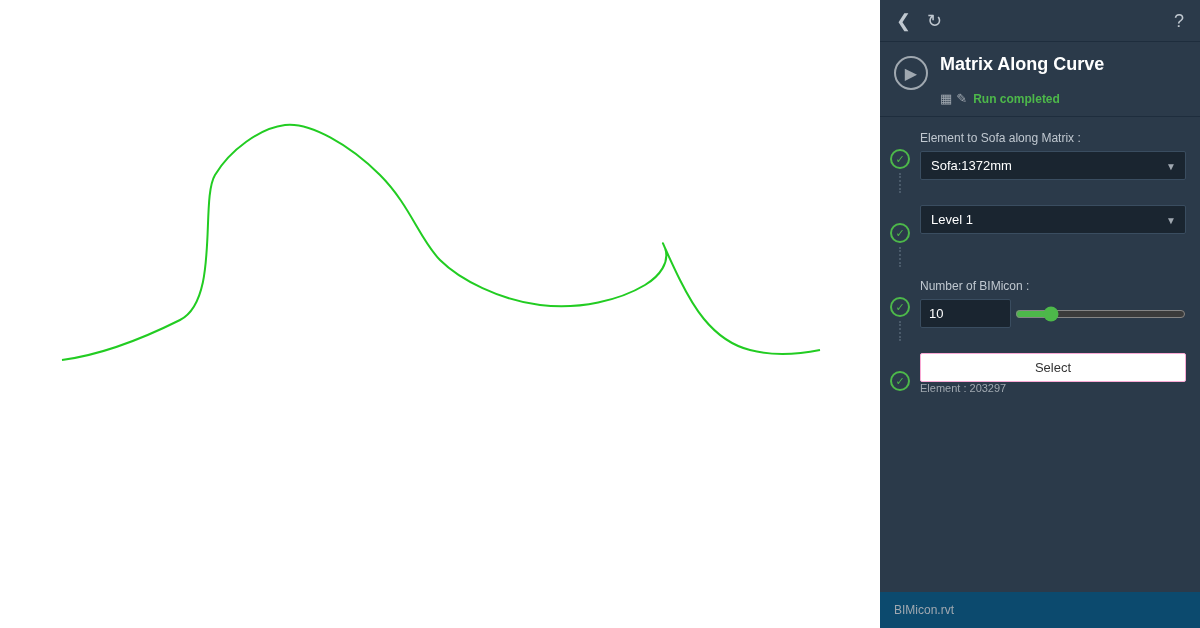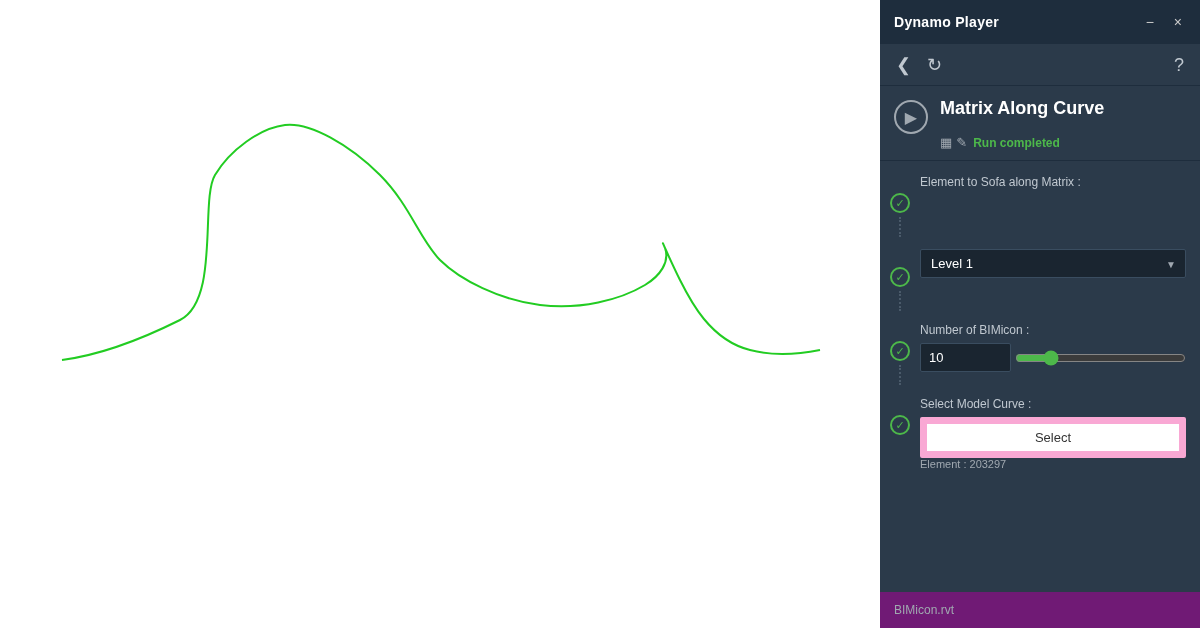--- a/index.html
+++ b/index.html
@@ -262,64 +262,57 @@
     .range-slider {
       flex: 1;
       accent-color: #4db84a;
       cursor: pointer;
     }
 
     
     .select-btn {
       width: 100%;
       background: #ffffff;
-      border: 7px solid #f9a8d4;
+      border: 1px solid #f9a8d4;
       color: #333333;
       font-size: 13px;
       padding: 6px 12px;
       border-radius: 2px;
       cursor: pointer;
       text-align: center;
     }
 
     .element-id {
       font-size: 11px;
       color: #a0a8b0;
       display: block;
     }
 
     
     .panel-footer {
-      background: #701a75;
+      background: #0c4a6e;
       padding: 10px 14px;
       font-size: 12px;
       color: #a0a8b0;
       height: 36px;
       display: flex;
       align-items: center;
     }
   </style>
 </head>
 <body>
 
 <div class="canvas-area">
   <svg viewBox="0 0 840 628" xmlns="http://www.w3.org/2000/svg">
     <path d="M 42 360 C 80 355, 120 340, 160 320 C 200 300, 180 200, 195 175 C 210 150, 240 128, 265 125 C 290 122, 330 145, 360 175 C 390 205, 400 240, 420 260 C 440 280, 480 300, 520 305 C 560 310, 600 300, 625 285 C 640 276, 650 262, 645 248 C 638 232, 650 260, 660 280 C 670 300, 690 340, 730 350 C 760 358, 790 352, 800 350" fill="none" stroke="#22cc22" stroke-width="2"></path>
   </svg>
 </div>
 
 <div class="panel">
 
-  <div class="title-bar">
-    <span class="title-bar-title">Dynamo Player</span>
-    <div class="title-bar-controls">
-      <button class="title-bar-btn">−</button>
-      <button class="title-bar-btn">×</button>
-    </div>
-  </div>
 
   <div class="toolbar">
     <button class="toolbar-btn">
       <span>❮</span>
     </button>
     <button class="toolbar-btn">
       <span>↻</span>
     </button>
     <div class="toolbar-spacer"></div>
     <button class="toolbar-btn">
@@ -345,20 +338,25 @@
 
   <div class="params-area">
 
     <div class="param-row">
       <div class="param-check">
         <div class="check-circle">✓</div>
         <div class="dotted-line"></div>
       </div>
       <div class="param-content">
         <span class="param-label">Element to Sofa along Matrix :</span>
+        <div class="dropdown-wrapper">
+          <select class="param-dropdown">
+            <option>Sofa:1372mm</option>
+          </select>
+        </div>
       </div>
     </div>
 
     <div class="param-row">
       <div class="param-check">
         <div class="check-circle">✓</div>
         <div class="dotted-line"></div>
       </div>
       <div class="param-content">
         <div class="dropdown-wrapper">
@@ -381,21 +379,20 @@
           <input class="range-slider" type="range" min="1" max="50" value="10" style="">
         </div>
       </div>
     </div>
 
     <div class="param-row">
       <div class="param-check">
         <div class="check-circle">✓</div>
       </div>
       <div class="param-content">
-        <span class="param-label">Select Model Curve :</span>
         <button class="select-btn">Select</button>
         <span class="element-id">Element : 203297</span>
       </div>
     </div>
 
   </div>
 
   <div class="panel-footer">
     <span>BIMicon.rvt</span>
   </div>

